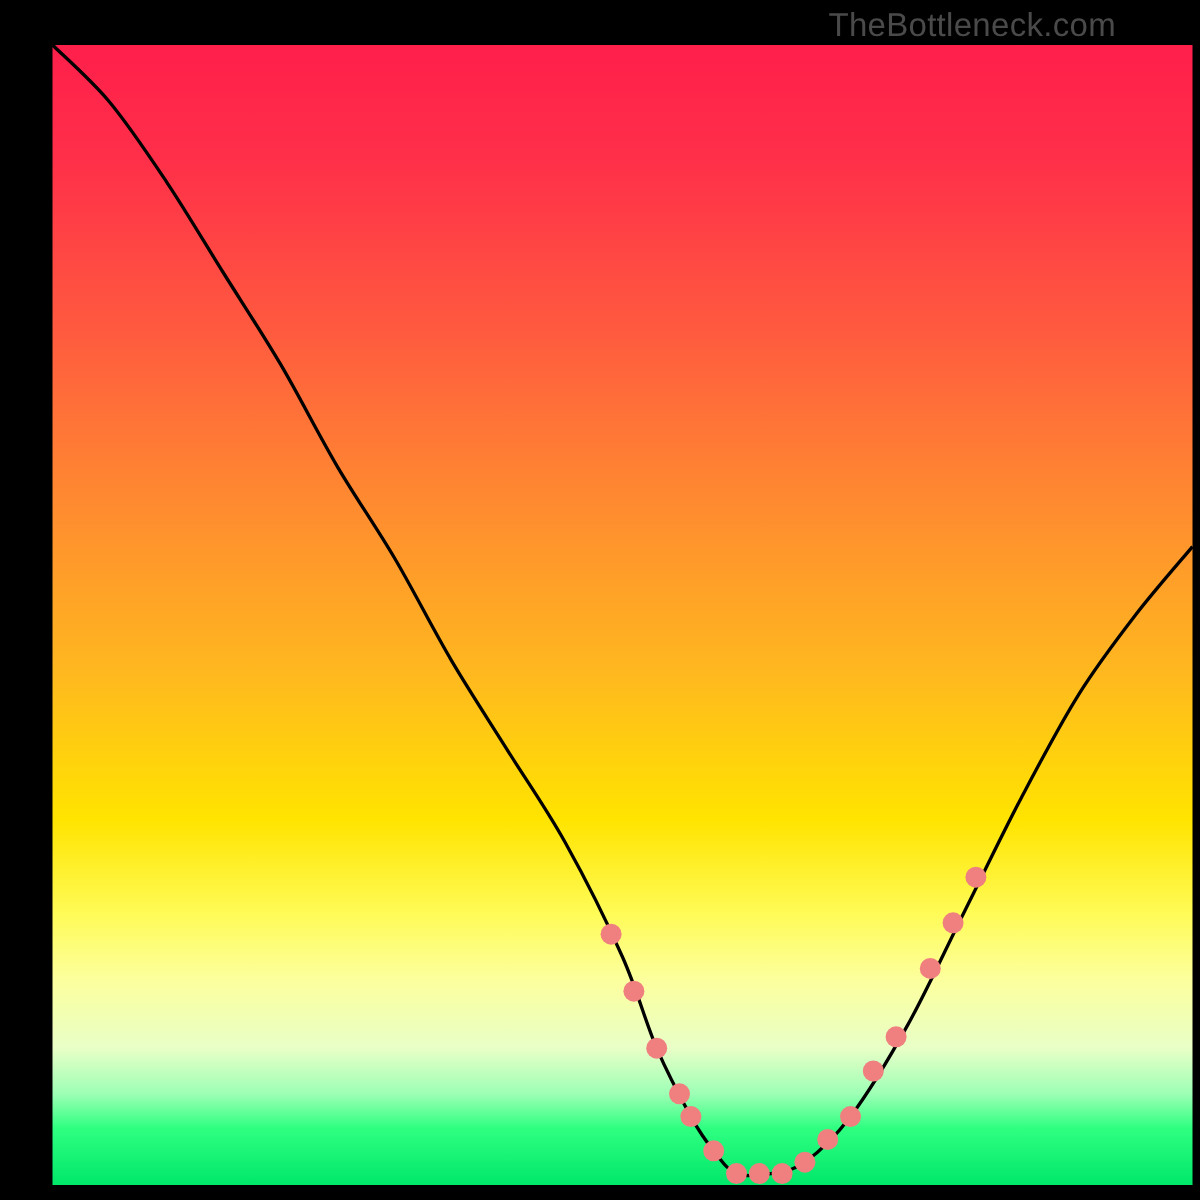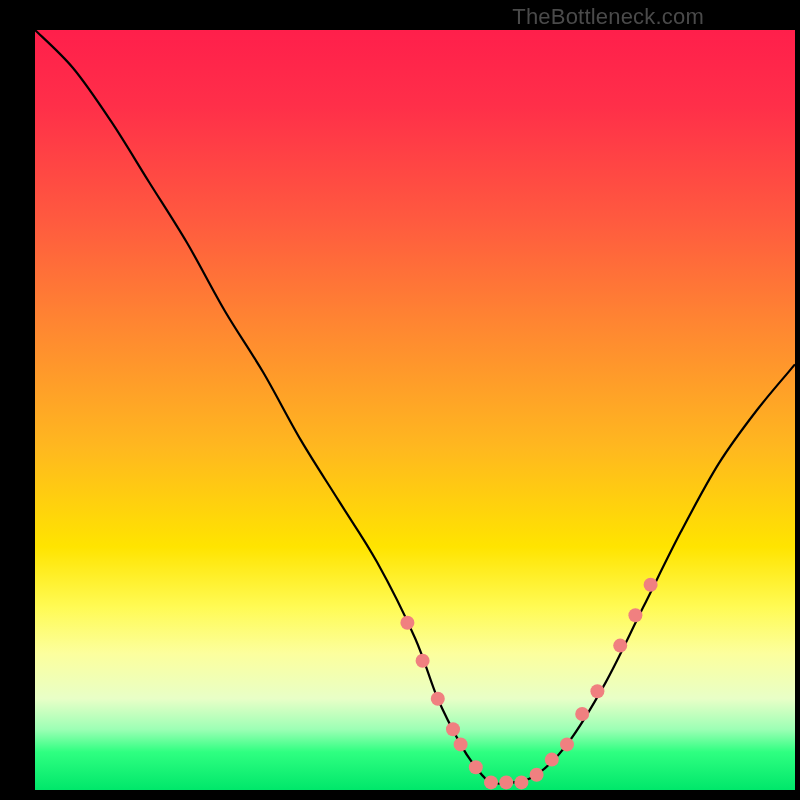--- a/index.html
+++ b/index.html
@@ -9,20 +9,21 @@
     height: 800px;
     background: #000;
     font-family: Arial, Helvetica, sans-serif;
     overflow: hidden;
   }
   .frame {
     position: relative;
     width: 716px;
     height: 800px;
     background: #000;
+    padding-left: 40px;
   }
   .watermark {
     position: absolute;
     top: 4px;
     right: 12px;
     color: #4a4a4a;
     font-size: 22px;
     font-weight: 500;
     letter-spacing: 0.2px;
     z-index: 10;

